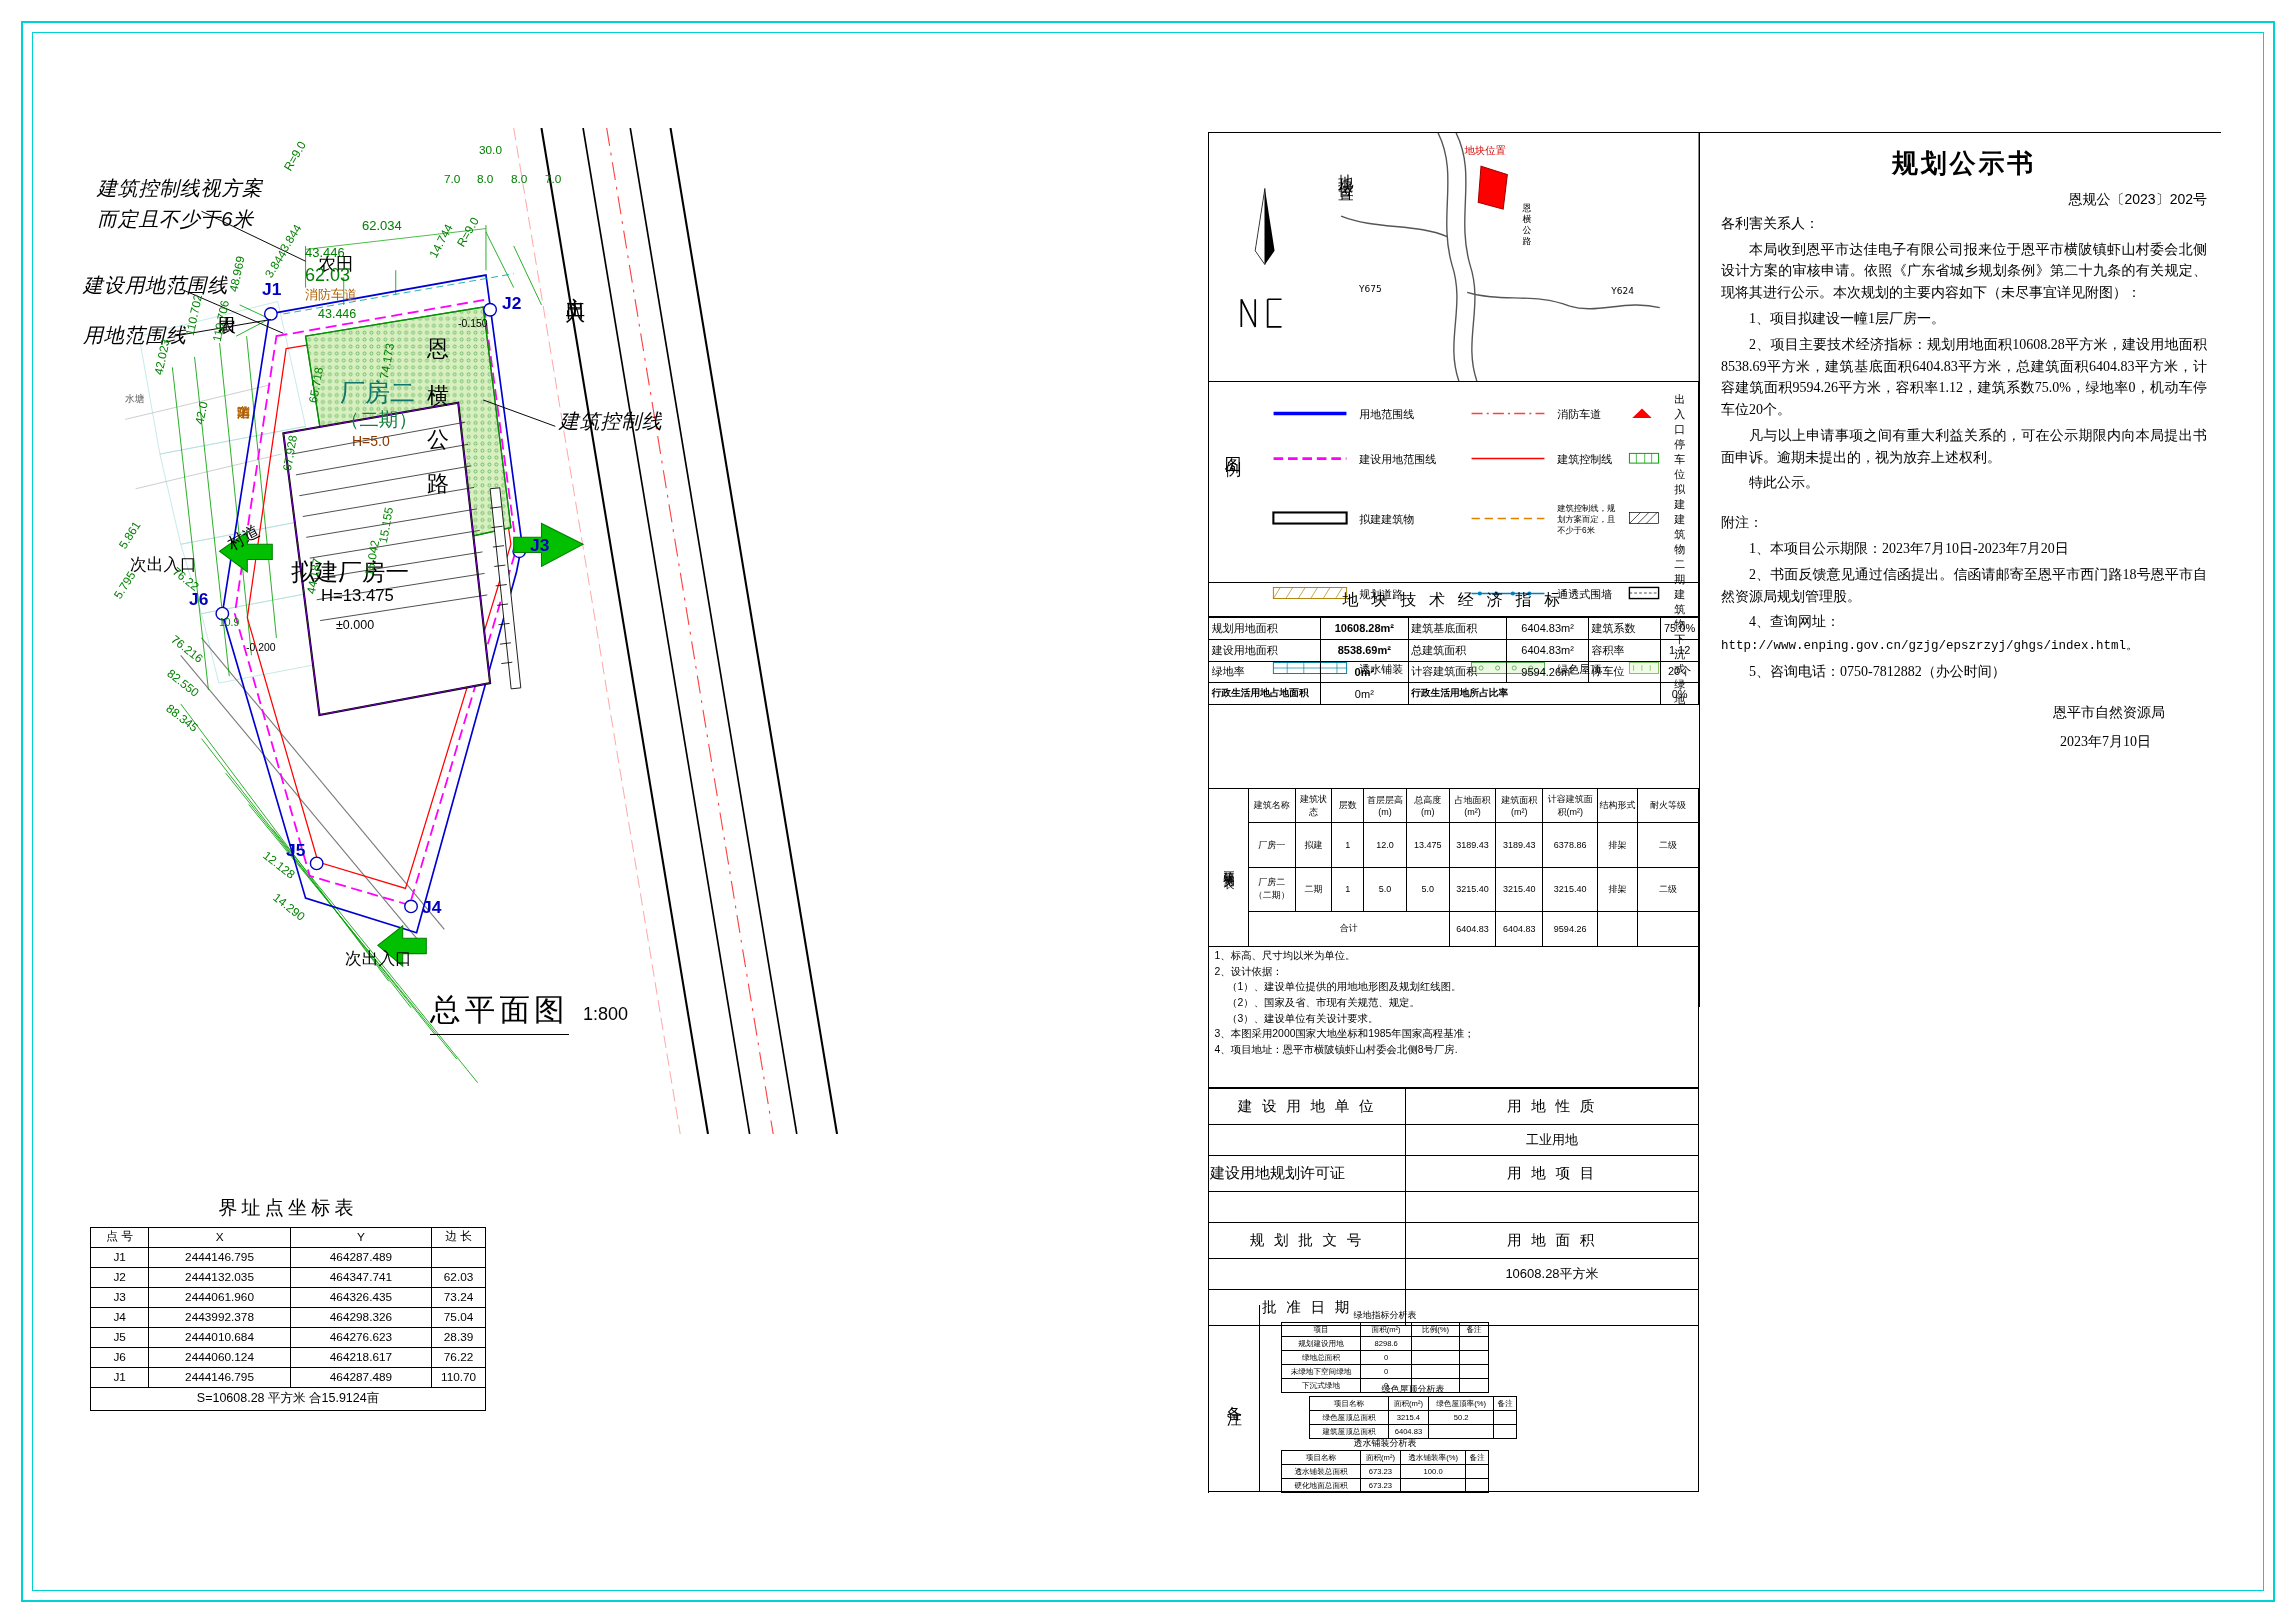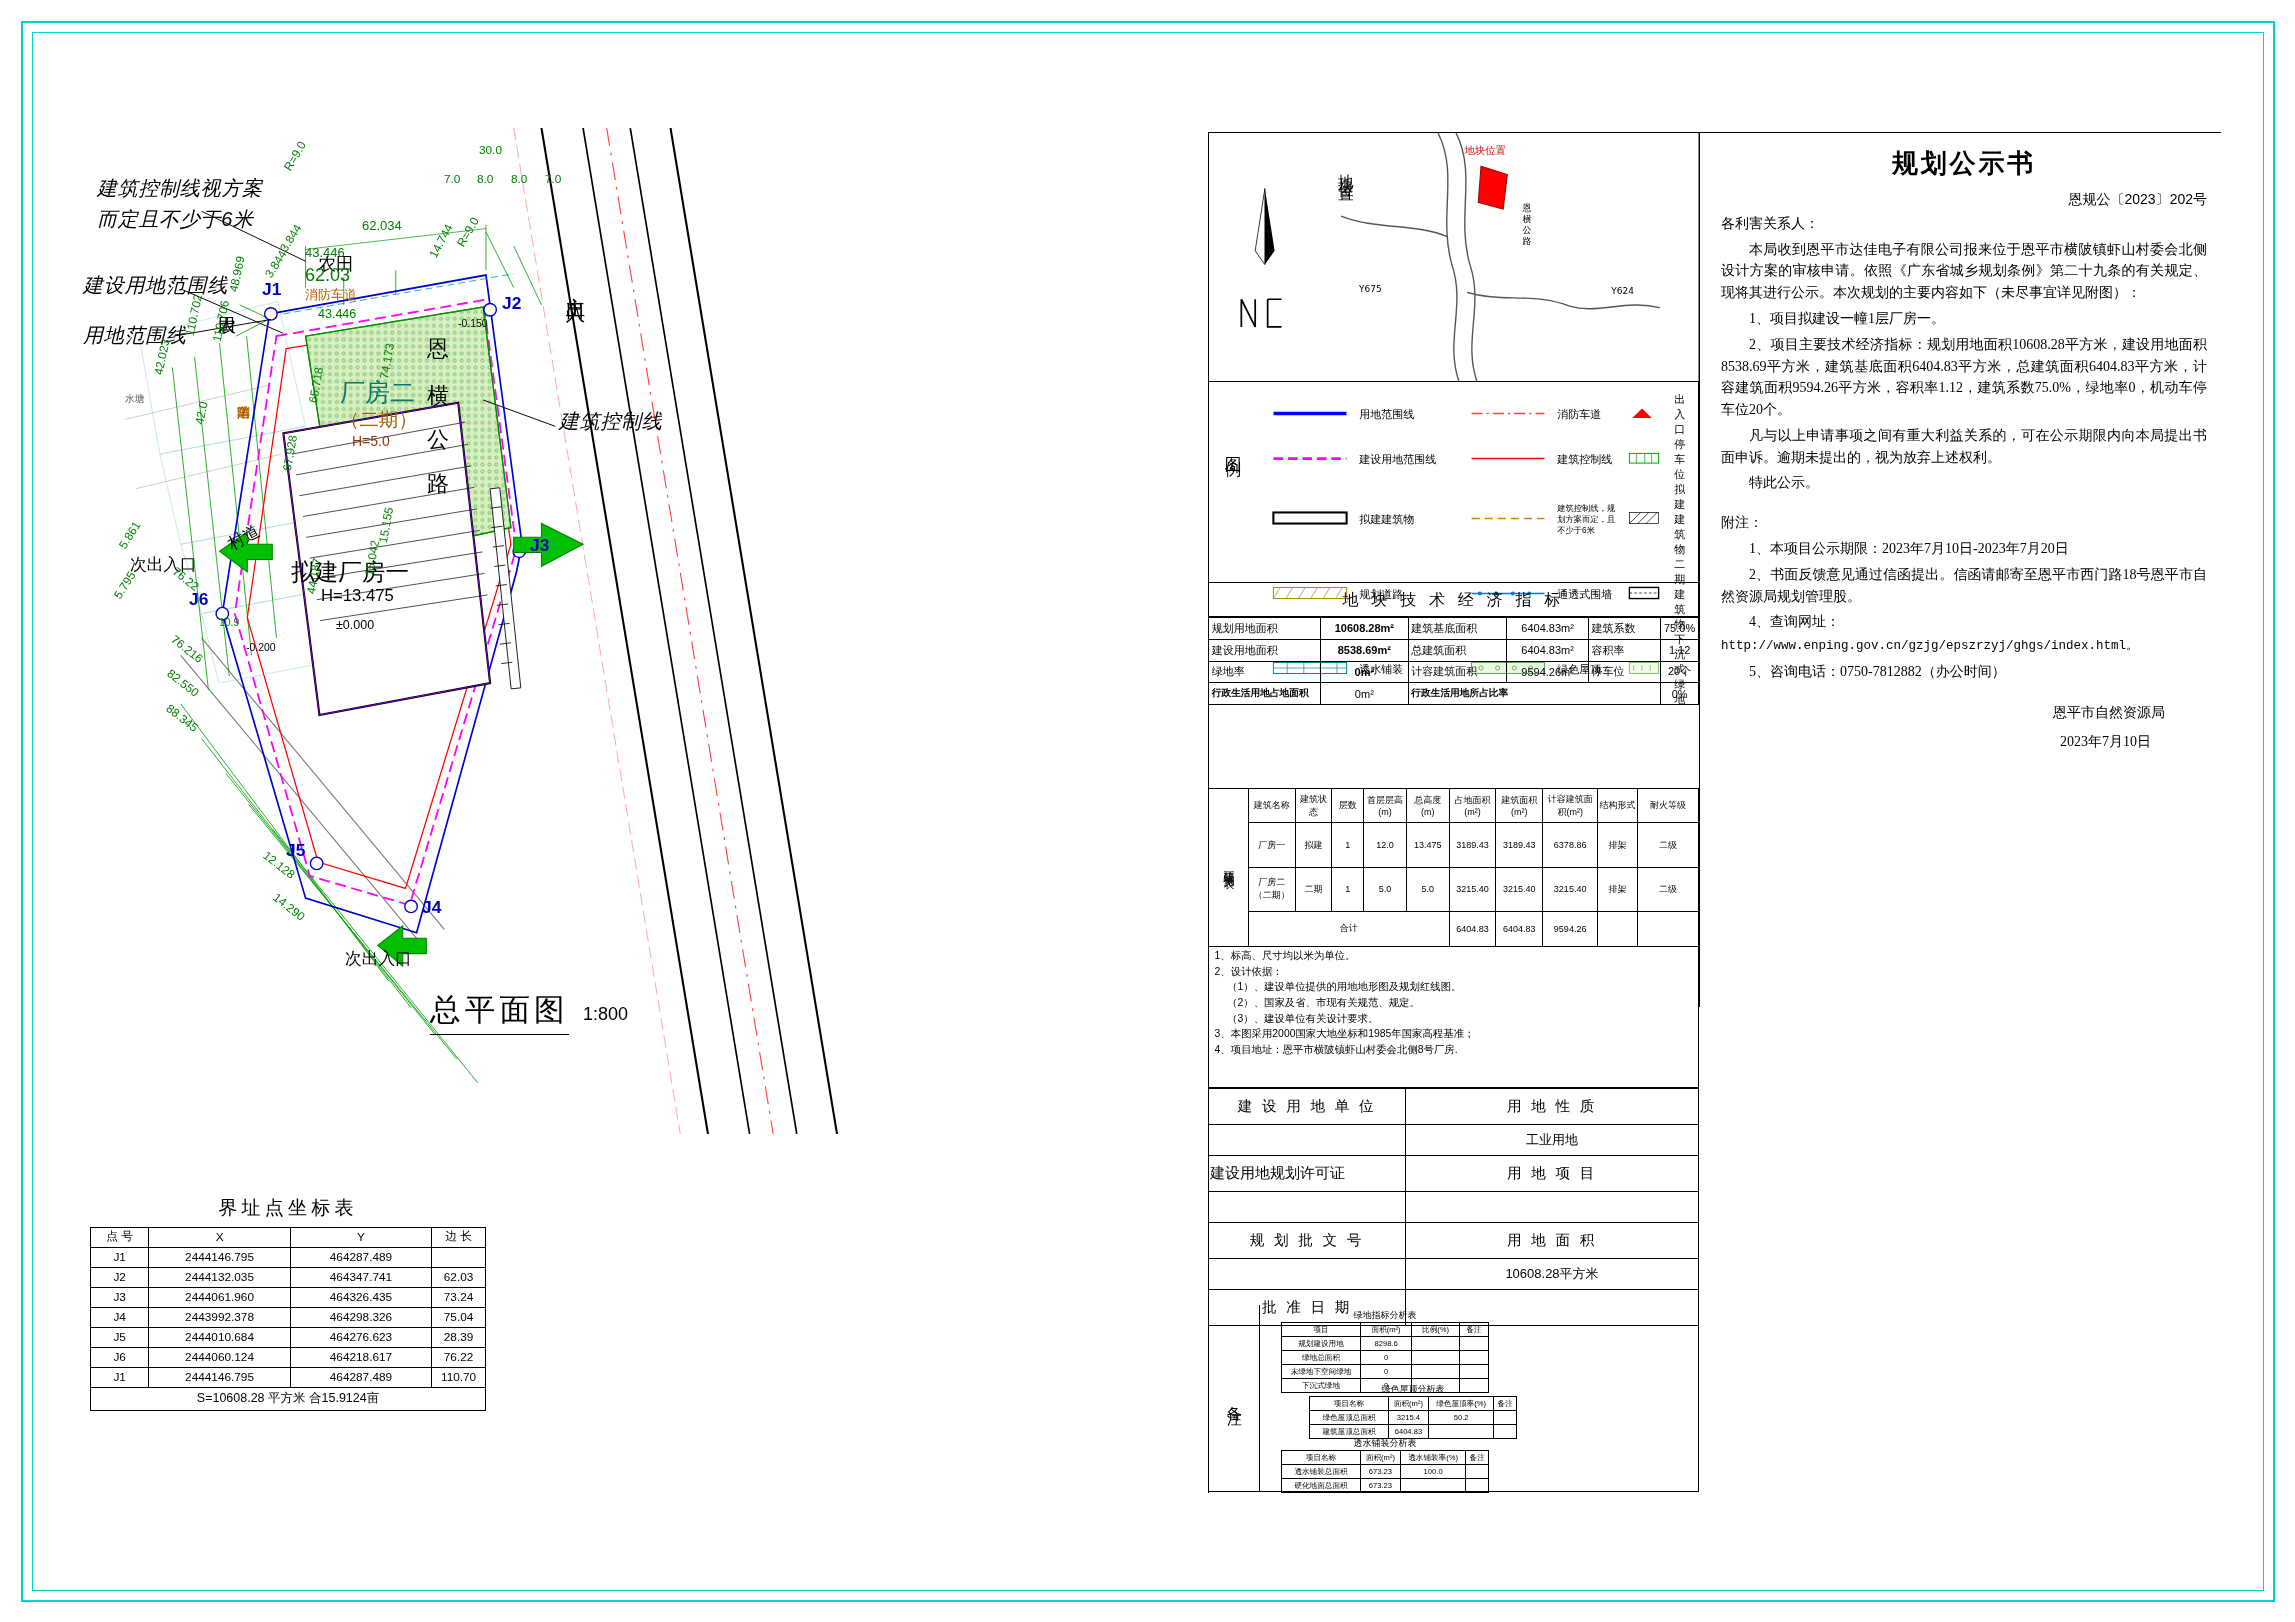--- a/index.html
+++ b/index.html
@@ -185,21 +185,21 @@
       </g>
     </svg>
 
     <div class="abs lbl" style="left:0px;top:47px;">建筑控制线视方案</div>
     <div class="abs lbl" style="left:0px;top:78px;">而定且不少于6米</div>
     <div class="abs lbl" style="left:-14px;top:144px;">建设用地范围线</div>
     <div class="abs lbl" style="left:-14px;top:194px;">用地范围线</div>
     <div class="abs lbl" style="left:462px;top:280px;">建筑控制线</div>
 
     <div class="abs" style="left:243px;top:248px;font-size:25px;color:#0f766e;">厂房二</div>
-    <div class="abs" style="left:243px;top:278px;font-size:19.4px;color:#a16207;">（二期）</div>
+    <div class="abs" style="left:243px;top:278px;font-size:19.4px;color:#15803d;">（二期）</div>
     <div class="abs" style="left:255px;top:305px;font-size:14px;color:#8a3a00;">H=5.0</div>
 
     <div class="abs" style="left:194px;top:428px;font-size:23.6px;">拟建厂房一</div>
     <div class="abs" style="left:224px;top:458px;font-size:16.7px;">H=13.475</div>
     <div class="abs" style="left:239px;top:490px;font-size:12.5px;">±0.000</div>
 
     <div class="abs" style="left:221px;top:124px;font-size:18px;">农田</div>
     <div class="abs" style="left:118px;top:175px;font-size:18px;writing-mode:vertical-rl;">农田</div>
     <div class="abs" style="left:28px;top:265px;font-size:9.7px;color:#555;">水塘</div>
 

